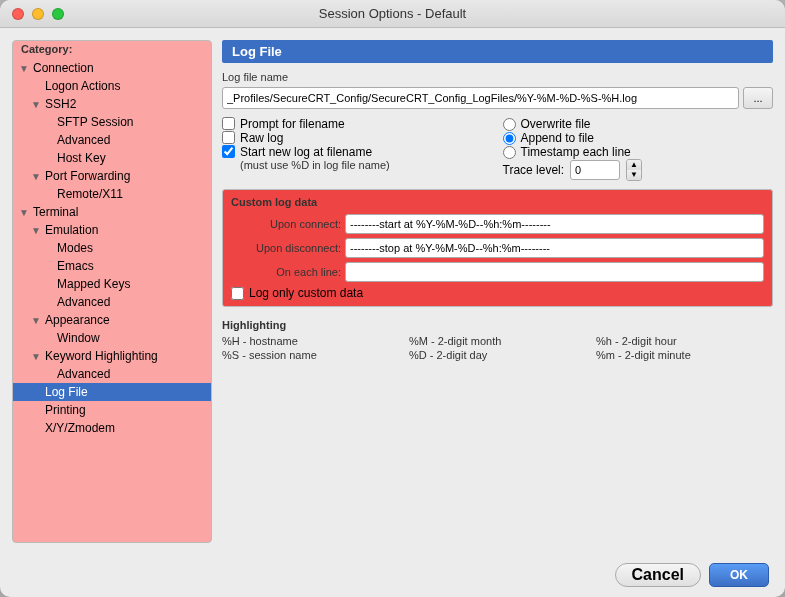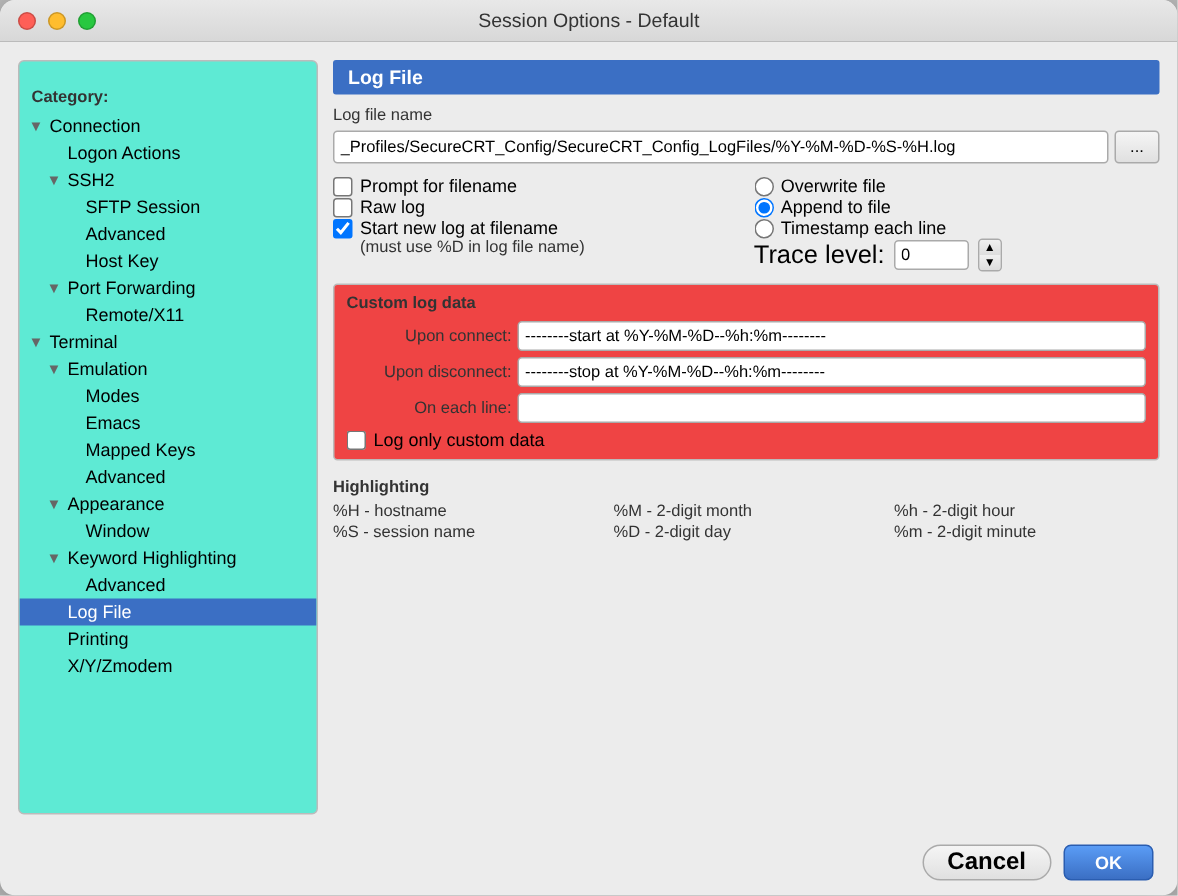--- a/index.html
+++ b/index.html
@@ -57,25 +57,25 @@
     .content {
       display: flex;
       flex: 1;
       overflow: hidden;
       padding: 12px;
       gap: 10px;
     }
     .sidebar {
       width: 200px;
       flex-shrink: 0;
-      background: #5eead4;
+      background: #fca5a5;
       border: 1px solid #bbb;
       border-radius: 4px;
       overflow-y: auto;
-      padding: 16px 0;
+      padding: 0 0;
     }
     .category-label {
       font-size: 11px;
       font-weight: 600;
       color: #333;
       padding: 2px 8px 4px 8px;
     }
     .tree-item {
       padding: 2px 8px 2px 0;
       cursor: pointer;
@@ -153,42 +153,42 @@
       color: #333;
       margin-bottom: 4px;
     }
     .options-grid {
       display: grid;
       grid-template-columns: 1fr 1fr;
       gap: 4px 10px;
     }
     .checkbox-row {
       display: flex;
-      align-items: center;
+      align-items: flex-start;
       gap: 5px;
     }
     .checkbox-row input[type=checkbox] {
       width: 13px;
       height: 13px;
     }
     .radio-row {
       display: flex;
       align-items: flex-end;
       gap: 5px;
     }
     .radio-row input[type=radio] {
       width: 13px;
       height: 13px;
     }
     .trace-row {
       display: flex;
       align-items: center;
       gap: 6px;
     }
-    .trace-label { font-size: 17px; }
+    .trace-label { font-size: 12px; }
     .trace-input {
       width: 50px;
       height: 20px;
       border: 1px solid #aaa;
       border-radius: 3px;
       padding: 0 4px;
       font-size: 11px;
     }
     .spinner-btn {
       display: flex;

